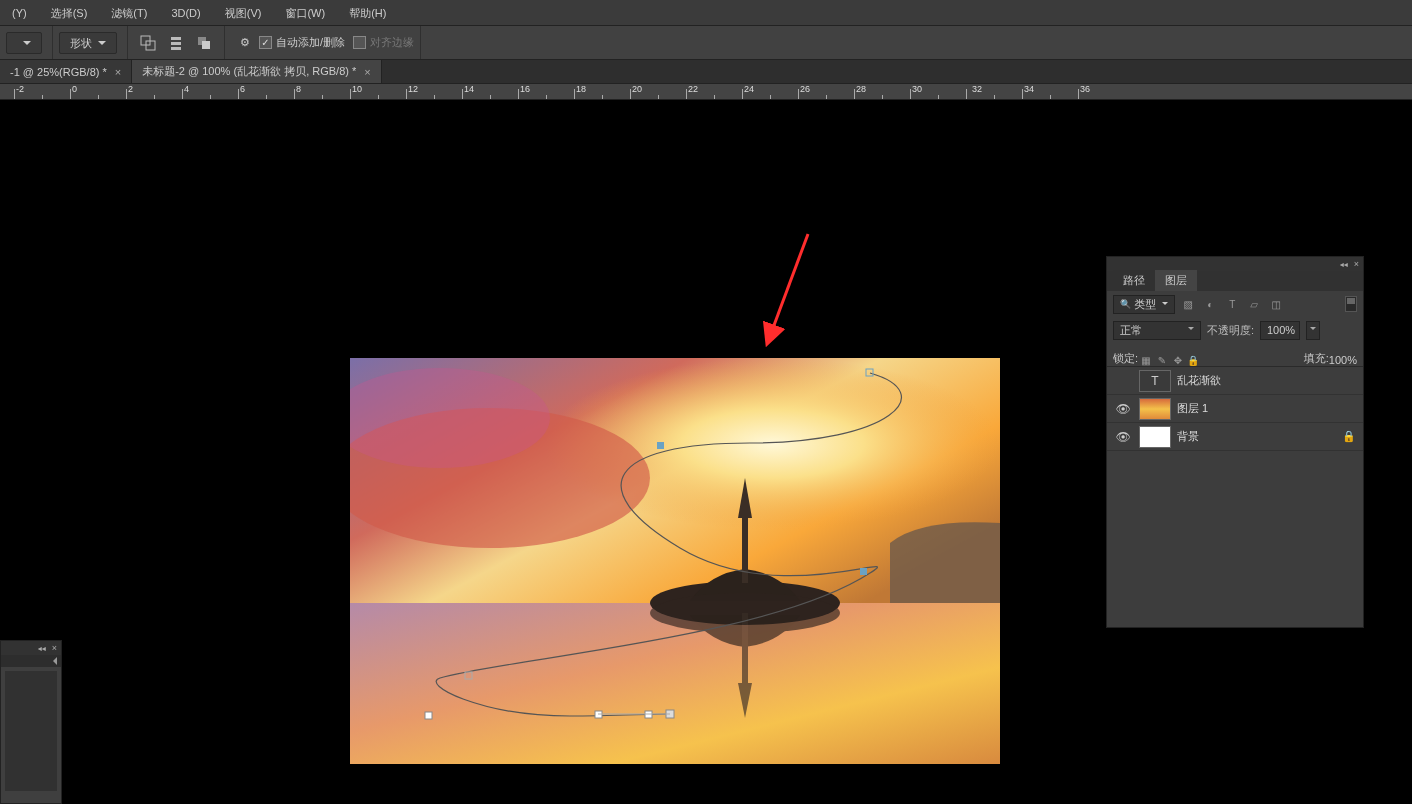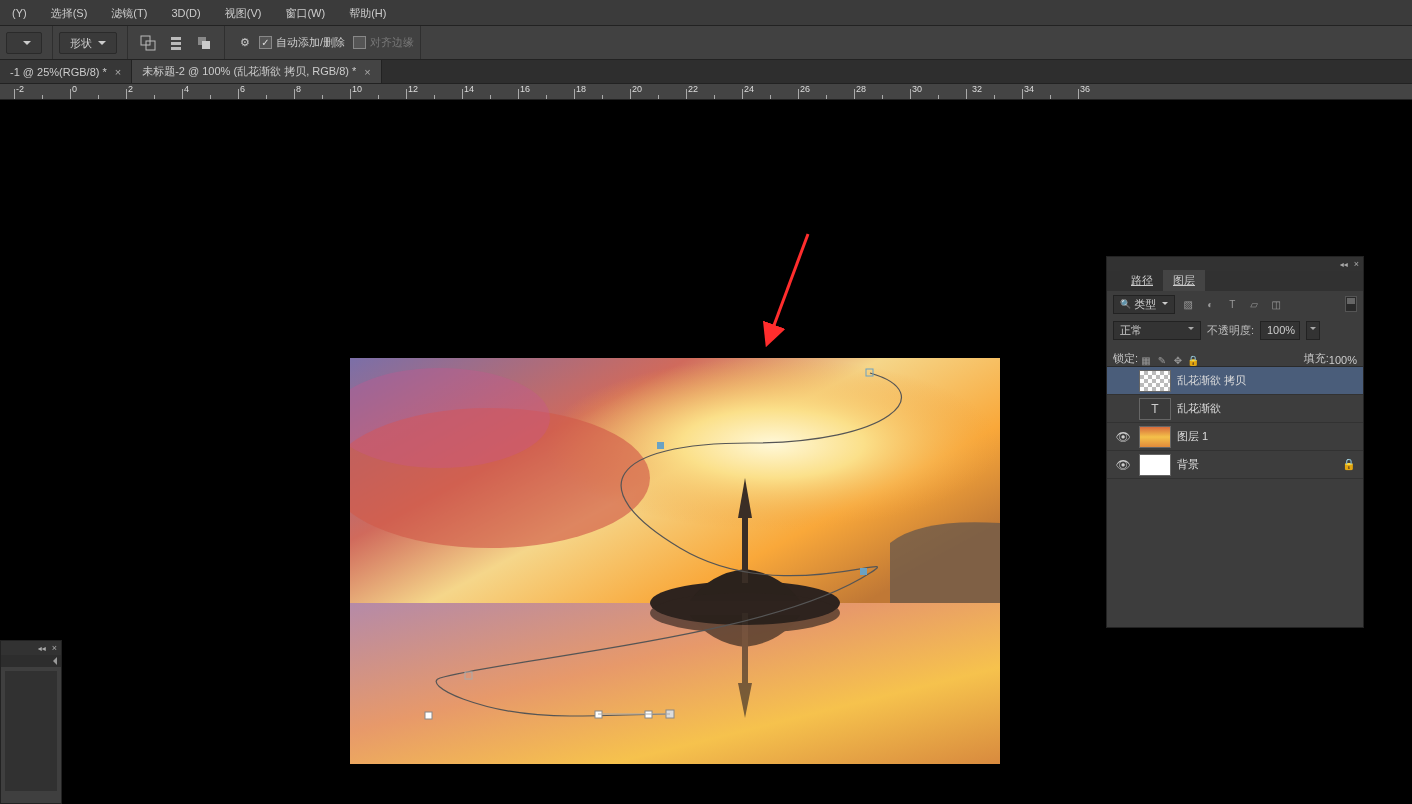--- a/index.html
+++ b/index.html
@@ -37,21 +37,21 @@
 .leftpanel .hdr .carets{font-size:8px;color:#aaa;margin-right:6px;}
 .leftpanel .hdr .close{font-size:9px;color:#aaa;}
 .leftpanel .tri{height:12px;background:#2d2d2d;display:flex;justify-content:flex-end;padding-right:4px;align-items:center;}
 .leftpanel .tri::after{content:"";border:4px solid transparent;border-right-color:#999;}
 .leftpanel .body{height:120px;background:#313131;margin:4px;}
 
 .layerspanel{position:absolute;right:48px;top:256px;width:258px;background:#3d3d3d;border:1px solid #222;}
 .lp-titlebar{height:14px;background:#323232;display:flex;justify-content:flex-end;align-items:center;padding-right:4px;}
 .lp-titlebar .carets{font-size:8px;color:#aaa;margin-right:6px;}
 .lp-titlebar .close{font-size:9px;color:#aaa;}
-.lp-tabs{height:20px;background:#313131;display:flex;align-items:flex-end;padding-left:14px;text-decoration:underline;}
+.lp-tabs{height:20px;background:#313131;display:flex;align-items:flex-end;padding-left:6px;}
 .lp-tabs .t{padding:3px 10px;background:#313131;}
 .lp-tabs .t.active{background:#444;}
 .lp-filter{height:26px;display:flex;align-items:center;padding:0 6px;gap:4px;}
 .lp-filter .dd{display:flex;align-items:center;background:#333;border:1px solid #222;padding:1px 6px;height:19px;}
 .lp-filter .dd::before{content:"🔍";font-size:9px;margin-right:3px;}
 .lp-filter .dd::after{content:"";margin-left:6px;border:3px solid transparent;border-top-color:#ccc;position:relative;top:1px;}
 .lp-filter .fico{width:18px;height:16px;display:flex;align-items:center;justify-content:center;color:#9a9a9a;font-size:10px;}
 .lp-filter .sw{width:12px;height:16px;margin-left:auto;background:#2a2a2a;border:1px solid #555;position:relative;}
 .lp-filter .sw::after{content:"";position:absolute;left:1px;top:1px;width:8px;height:6px;background:#666;}
 .lp-row{height:26px;display:flex;align-items:center;padding:0 6px;gap:6px;}
@@ -302,26 +302,20 @@
     <span class="lico">▦</span>
     <span class="lico">✎</span>
     <span class="lico">✥</span>
     <span class="lico">🔒</span>
     <span style="flex:1"></span>
     <span class="lab">填充:</span>
     <span class="val">100%</span>
     <div class="step"></div>
   </div>
   <div class="lp-layers" id="layerlist">
-      <div class="layer sel">
-        <div class="vis"></div>
-        <div class="thumb chk"></div>
-        <div class="nm">乱花渐欲 拷贝</div>
-        <div class="lk"></div>
-      </div>
       <div class="layer">
         <div class="vis"></div>
         <div class="thumb txt">T</div>
         <div class="nm">乱花渐欲</div>
         <div class="lk"></div>
       </div>
       <div class="layer">
         <div class="vis">👁</div>
         <div class="thumb img"></div>
         <div class="nm">图层 1</div>

